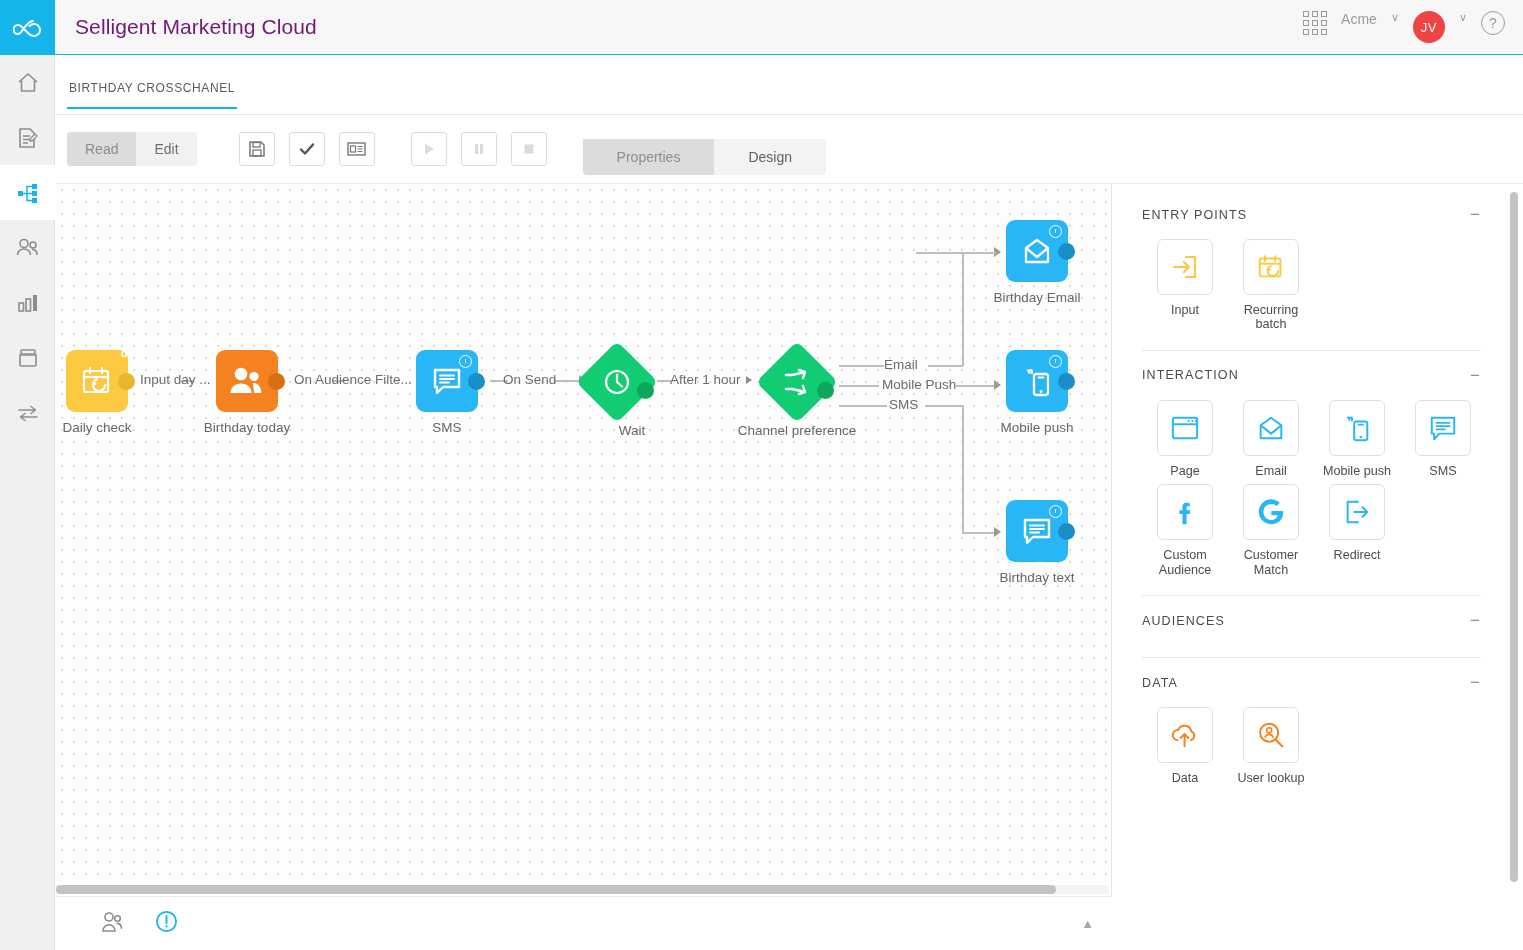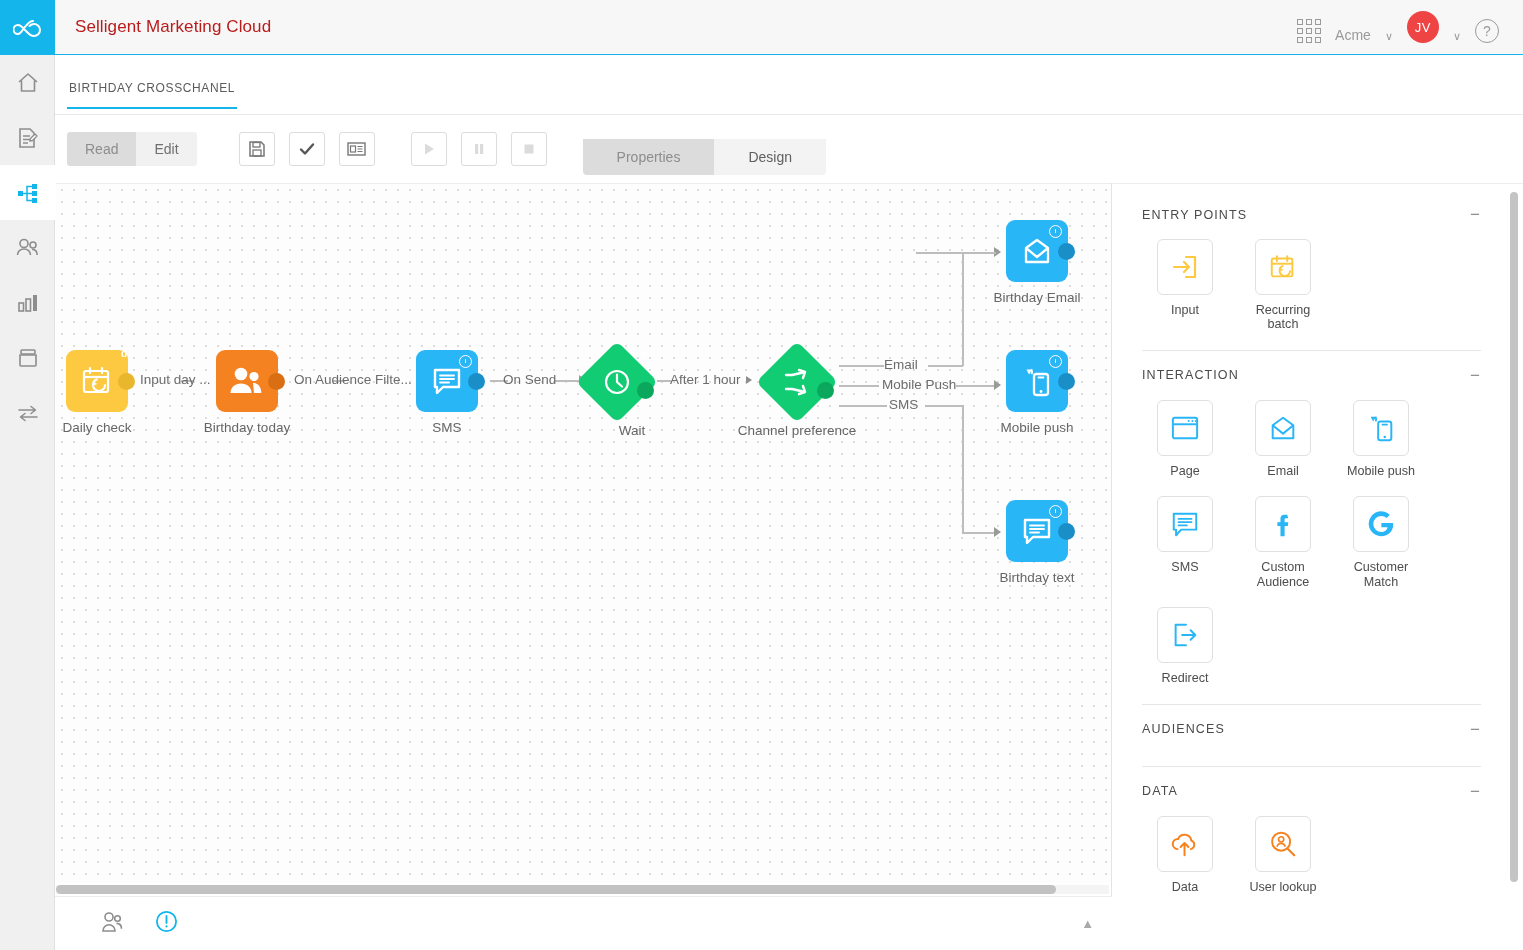--- a/index.html
+++ b/index.html
@@ -26,26 +26,26 @@
   }
   .rail-item.active { background: #ffffff; }
 
   
   .header {
     position: absolute; left: 55px; top: 0; width: 1468px; height: 55px;
     background: #f7f7f7; border-bottom: 1px solid #13b5ea;
     display: flex; align-items: center;
   }
   .app-title {
-    margin-left: 20px; font-size: 17px; color: #b91c1c; font-weight: 400;
+    margin-left: 20px; font-size: 21px; color: #701a75; font-weight: 400;
     letter-spacing: .1px;
   }
   .header-right {
-    margin-left: auto; display: flex; align-items: flex-end; gap: 14px;
-    padding-right: 24px;
+    margin-left: auto; display: flex; align-items: flex-start; gap: 14px;
+    padding-right: 18px;
   }
   .grid-icon { display: grid; grid-template-columns: repeat(3, 6px);
     grid-gap: 3px; cursor: pointer; }
   .grid-icon i { display: block; width: 6px; height: 6px;
     border: 1px solid #9a9a9a; }
   .acct { font-size: 14px; color: #9a9a9a; cursor: pointer; }
   .chev { font-size: 11px; color: #9a9a9a; cursor: pointer; user-select:none; }
   .avatar {
     width: 32px; height: 32px; border-radius: 50%; background: #ef4444;
     color: #fff; font-size: 13px; display: flex; align-items: center;
@@ -199,21 +199,21 @@
   .pal-inner { padding: 22px 30px 0 30px; }
   .pal-head {
     display: flex; align-items: center; justify-content: space-between;
     font-size: 12.5px; letter-spacing: 1.1px; color: #4a4a4a;
     padding-bottom: 10px;
   }
   .pal-minus {
     font-size: 17px; color: #8e8e8e; cursor: pointer; line-height: 1;
     padding-right: 12px; user-select: none;
   }
-  .pal-grid { display: flex; flex-wrap: wrap; gap: 12px; }
+  .pal-grid { display: flex; flex-wrap: wrap; gap: 0; }
   .pal-cell {
     width: 86px; padding-top: 6px; display: flex; flex-direction: column;
     align-items: center; cursor: pointer;
   }
   .pal-box {
     width: 56px; height: 56px; border: 1px solid #e0e0e0; border-radius: 6px;
     display: flex; align-items: center; justify-content: center;
     background: #fff;
   }
   .pal-txt {

